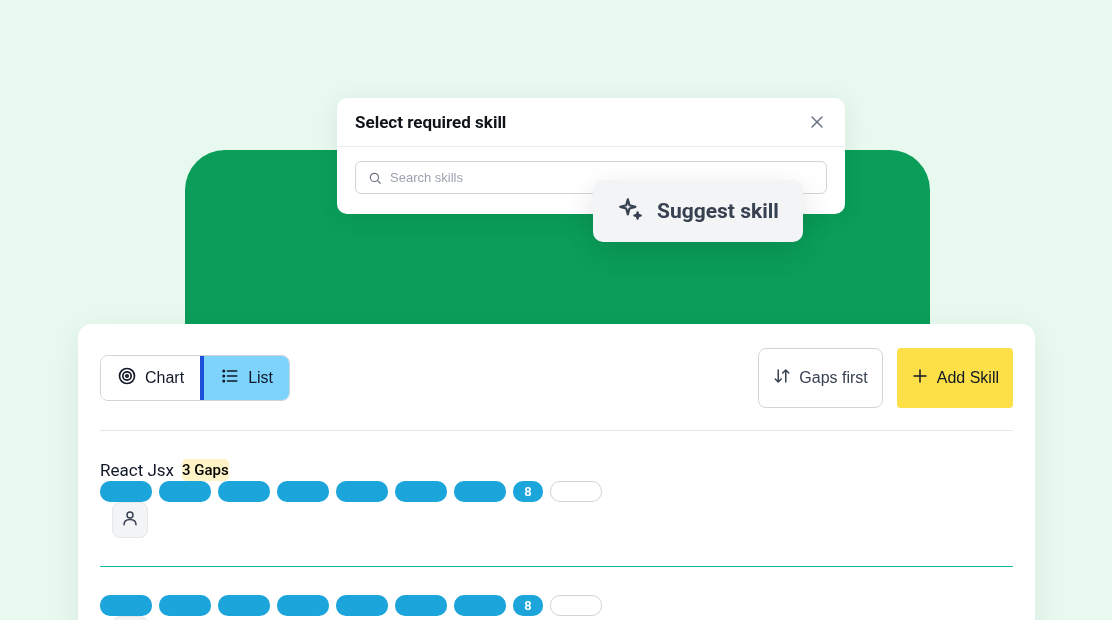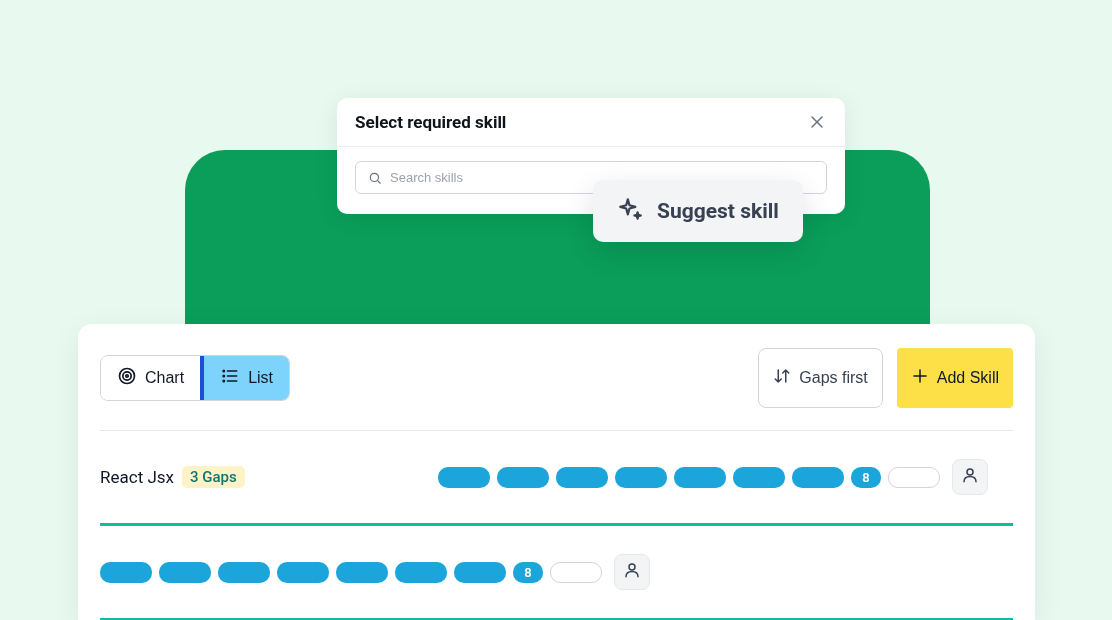--- a/index.html
+++ b/index.html
@@ -194,40 +194,41 @@
       background: #fde047;
       font-size: 16px;
       font-weight: 500;
       color: #111827;
       cursor: pointer;
     }
 
     .skill-row {
       display: flex;
       padding: 28px 0;
-      border-bottom: 3px solid #14b8a6;
+      border-bottom: 1px solid #14b8a6;
+      flex-direction: column;
     }
 
     .skill-label-area {
       display: flex;
       align-items: center;
       gap: 8px;
       width: 338px;
     }
 
     .skill-name {
       font-size: 17px;
       color: #111827;
     }
 
     .gap-badge {
       background: #fef3c7;
-      color: #0f766e;
+      color: #000000;
       font-size: 15px;
-      padding: 2px 8px;
+      padding: 2px 0;
       border-radius: 5px;
       font-weight: 500;
     }
 
     .level-bars {
       display: flex;
       gap: 7px;
       align-items: center;
     }
 

